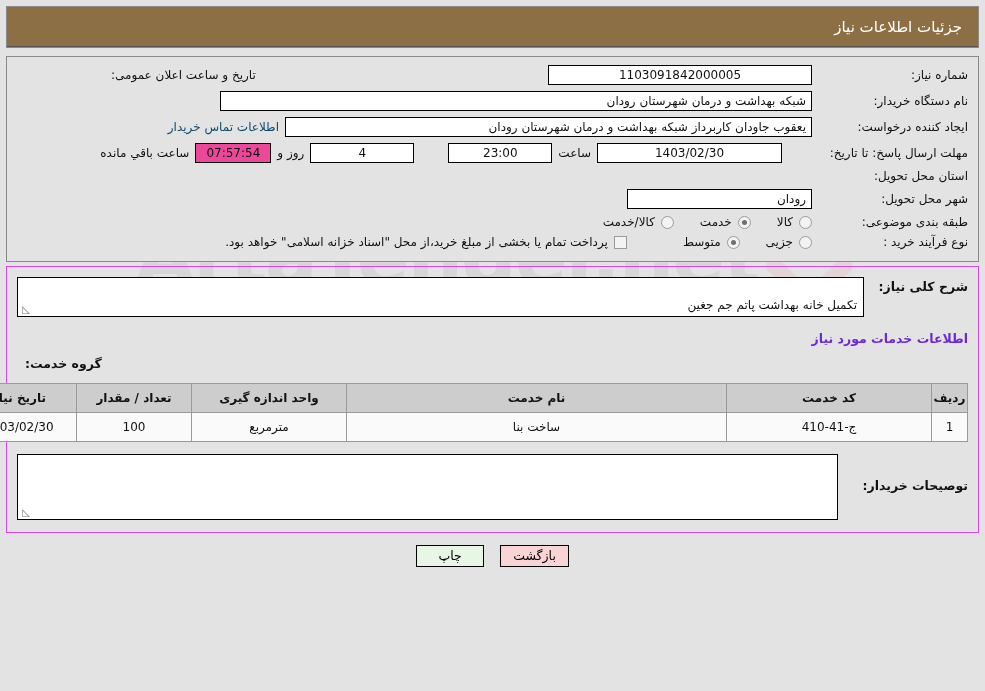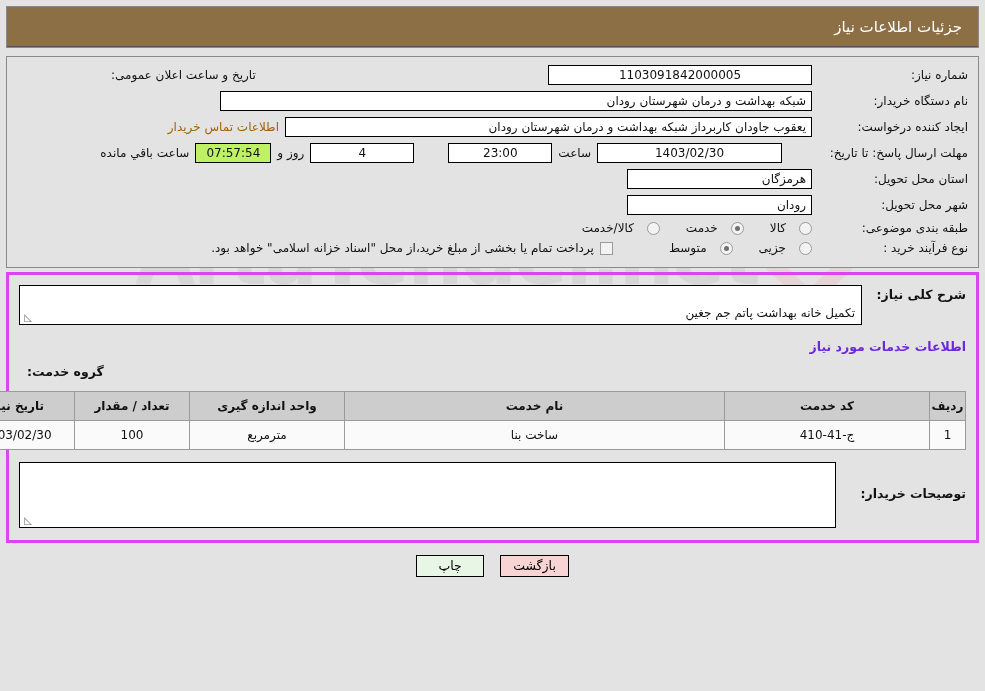--- a/index.html
+++ b/index.html
@@ -120,54 +120,53 @@
     line-height: 19px;
     padding: 0 5px;
     font-size: 12px;
     box-sizing: border-box;
     text-align: right;
     overflow: hidden;
     white-space: nowrap;
     color: #111;
   }
   .fld.center { text-align: center; }
-  .fld.khaki { background: #bef264; }
+  .fld.khaki { background: #ec4899; }
 
   .spacer { flex: 1 1 auto; }
 
   .inline-lbl {
     white-space: nowrap;
     font-size: 12px;
     padding: 0 6px;
     color: #111;
   }
 
   a.link {
-    color: #a16207;
+    color: #0c4a6e;
     text-decoration: none;
     font-size: 12px;
     white-space: nowrap;
     padding: 0 6px;
     cursor: pointer;
   }
 
   
   .radio-group {
     display: flex;
     flex-direction: row;
     align-items: center;
     gap: 0;
   }
   .radio-item {
     display: flex;
     flex-direction: row;
     align-items: center;
     margin-left: 26px;
     white-space: nowrap;
-    gap: 7px;
   }
   .radio {
     width: 13px; height: 13px;
     border-radius: 50%;
     border: 1px solid #9a9a9a;
     background: #f3f3f3;
     box-sizing: border-box;
     display: inline-block;
     position: relative;
     margin-left: 6px;
@@ -189,21 +188,21 @@
     background: #f3f3f3;
     box-sizing: border-box;
     display: inline-block;
     margin-left: 6px;
     flex: 0 0 13px;
   }
   .chk-text { font-size: 12px; color: #111; white-space: nowrap; }
 
   
   .lowerpanel {
-    border: 3px solid #d946ef;
+    border: 1px solid #d946ef;
     margin: 4px 6px 0 6px;
     padding: 10px 10px 12px 10px;
     box-sizing: border-box;
     position: relative;
     z-index: 2;
   }
 
   .desc-row { display: flex; flex-direction: row; align-items: flex-start; }
   .bold-lbl {
     font-weight: bold;
@@ -342,21 +341,20 @@
       <div class="fld center" style="width:104px">23:00</div>
       <div style="width:34px"></div>
       <div class="fld center" style="width:104px">4</div>
       <div class="inline-lbl">روز و</div>
       <div class="fld center khaki" style="width:76px">07:57:54</div>
       <div class="inline-lbl">ساعت باقي مانده</div>
     </div>
 
     <div class="row">
       <div class="lbl w150">استان محل تحویل:</div>
-      <div class="fld" style="width:185px">هرمزگان</div>
     </div>
 
     <div class="row">
       <div class="lbl w150">شهر محل تحویل:</div>
       <div class="fld" style="width:185px">رودان</div>
     </div>
 
     <div class="row">
       <div class="lbl w150">طبقه بندی موضوعی:</div>
       <div class="radio-group">

